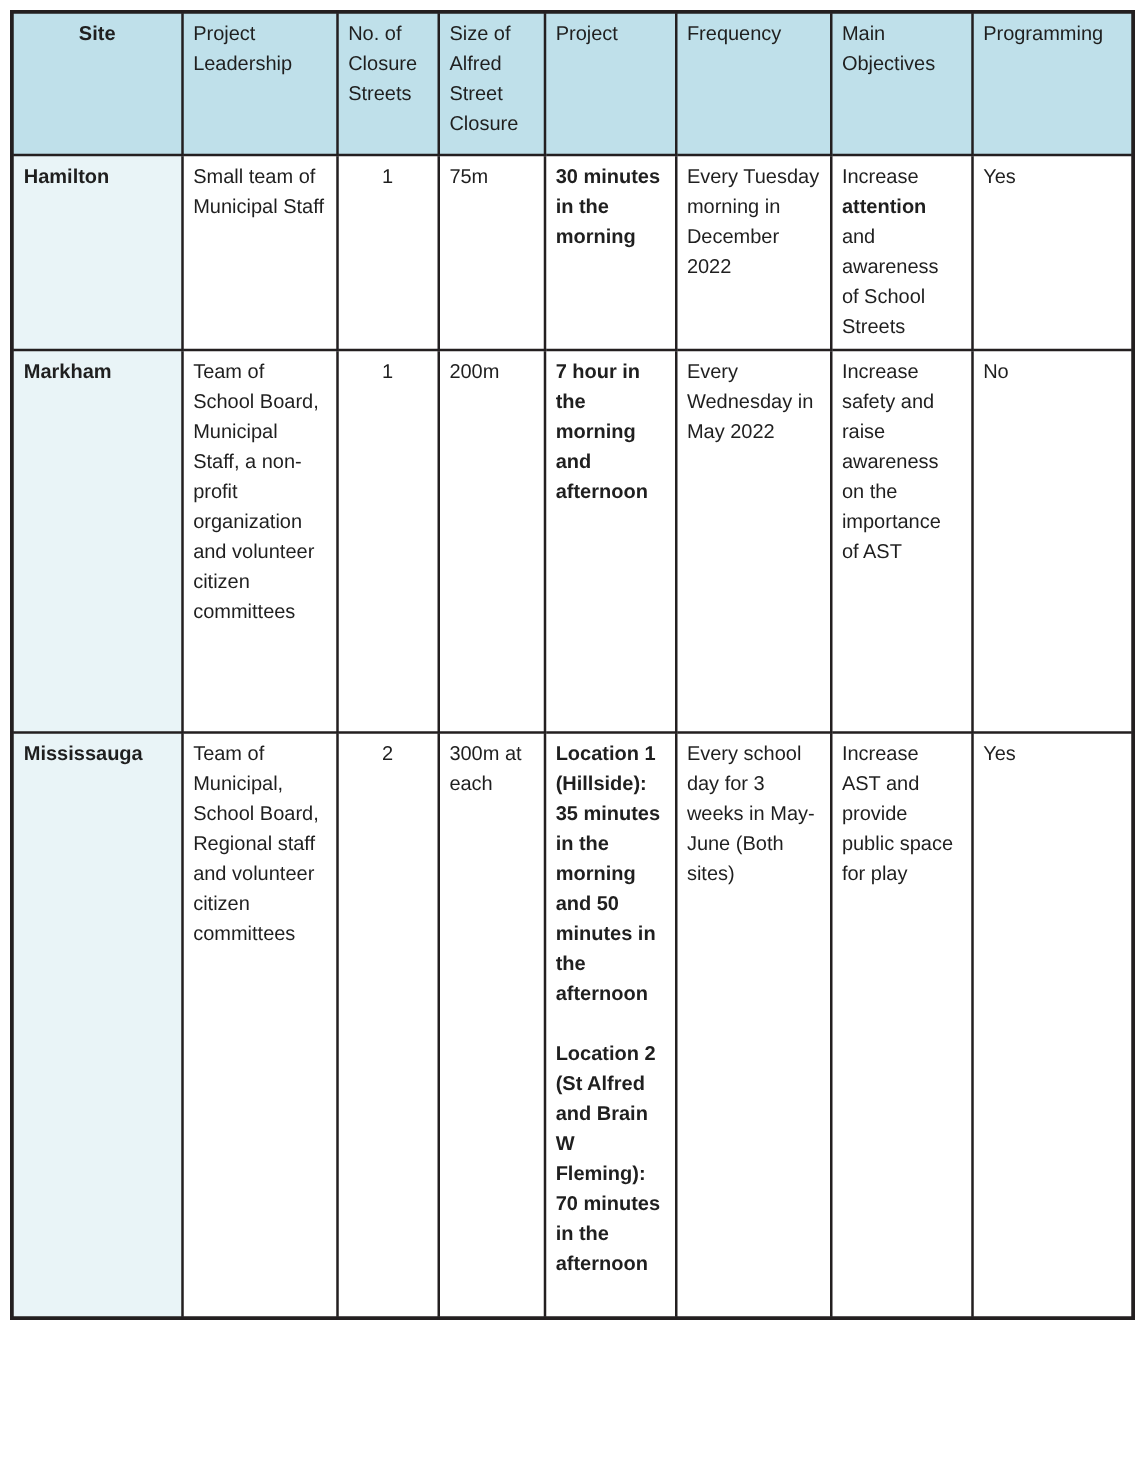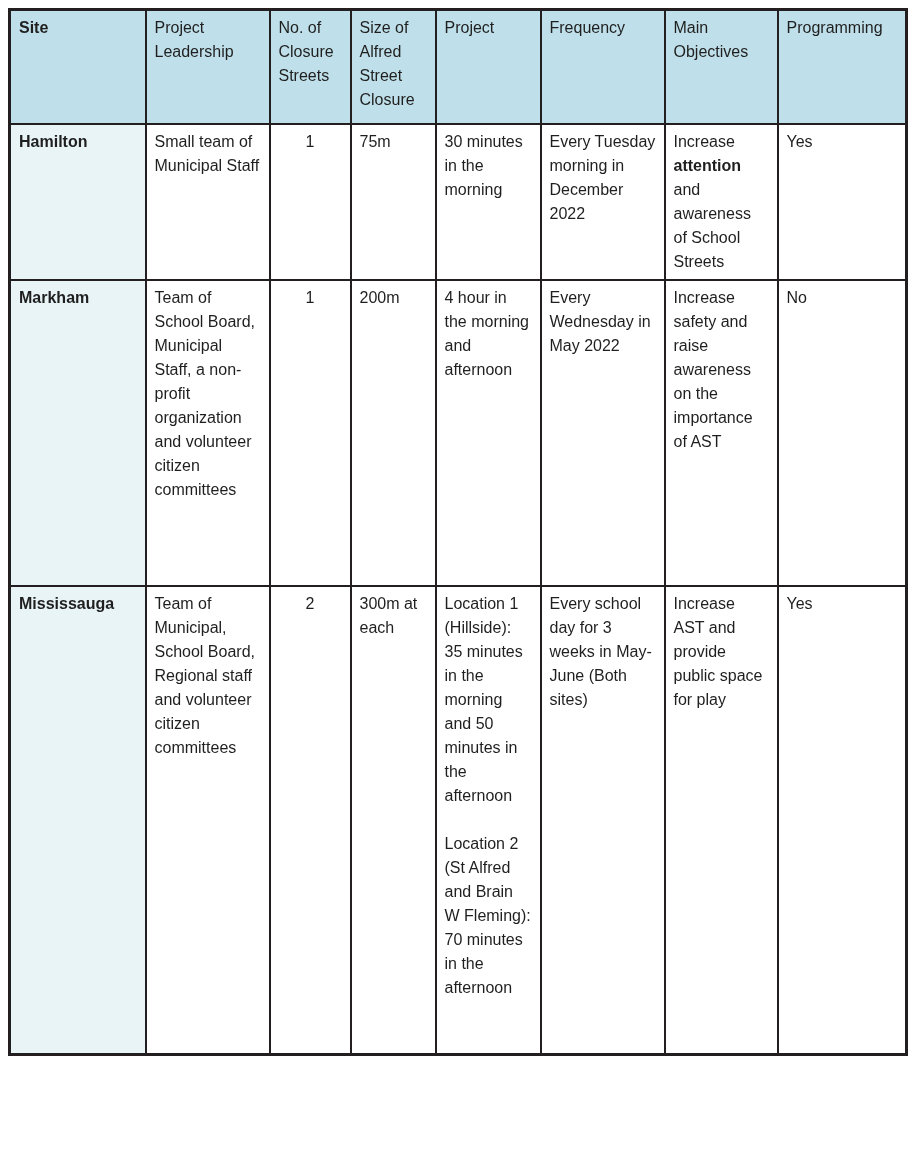--- a/index.html
+++ b/index.html
@@ -31,31 +31,33 @@
     font-size: 16px;
     line-height: 24px;
     font-weight: normal;
     word-wrap: break-word;
   }
   .sites-table thead th {
     background: var(--header-bg, #bfe0ea);
   }
   .sites-table th.col-site {
     font-weight: bold;
+    text-align: center;
   }
   .sites-table td.site-cell {
     background: var(--site-col-bg, #e9f4f7);
     font-weight: bold;
     margin-top: 20px;
   }
   .sites-table td.num-cell {
     text-align: center;
   }
   .sites-table td.duration-cell {
     white-space: pre-line;
+    font-weight: bold;
   }
   .emph {
     font-weight: bold;
     text-align: right;
   }
 </style>
 </head>
 <body>
 
 <div class="page">
@@ -91,21 +93,21 @@
         <td class="duration-cell">30 minutes in the morning</td>
         <td>Every Tuesday morning in December 2022</td>
         <td><span>Increase </span><span class="emph">attention</span><span> and awareness of School Streets</span></td>
         <td>Yes</td>
       </tr>
       <tr style="height:306px">
         <td class="site-cell">Markham</td>
         <td>Team of School Board, Municipal Staff, a non-profit organization and volunteer citizen committees</td>
         <td class="num-cell">1</td>
         <td>200m</td>
-        <td class="duration-cell">4 hour in the morning and afternoon</td>
+        <td class="duration-cell">7 hour in the morning and afternoon</td>
         <td>Every Wednesday in May 2022</td>
         <td>Increase safety and raise awareness on the importance of AST</td>
         <td>No</td>
       </tr>
       <tr style="height:469px">
         <td class="site-cell">Mississauga</td>
         <td>Team of Municipal, School Board, Regional staff and volunteer citizen committees</td>
         <td class="num-cell">2</td>
         <td>300m at each</td>
         <td class="duration-cell">Location 1 (Hillside): 35 minutes in the morning and 50 minutes in the afternoon

